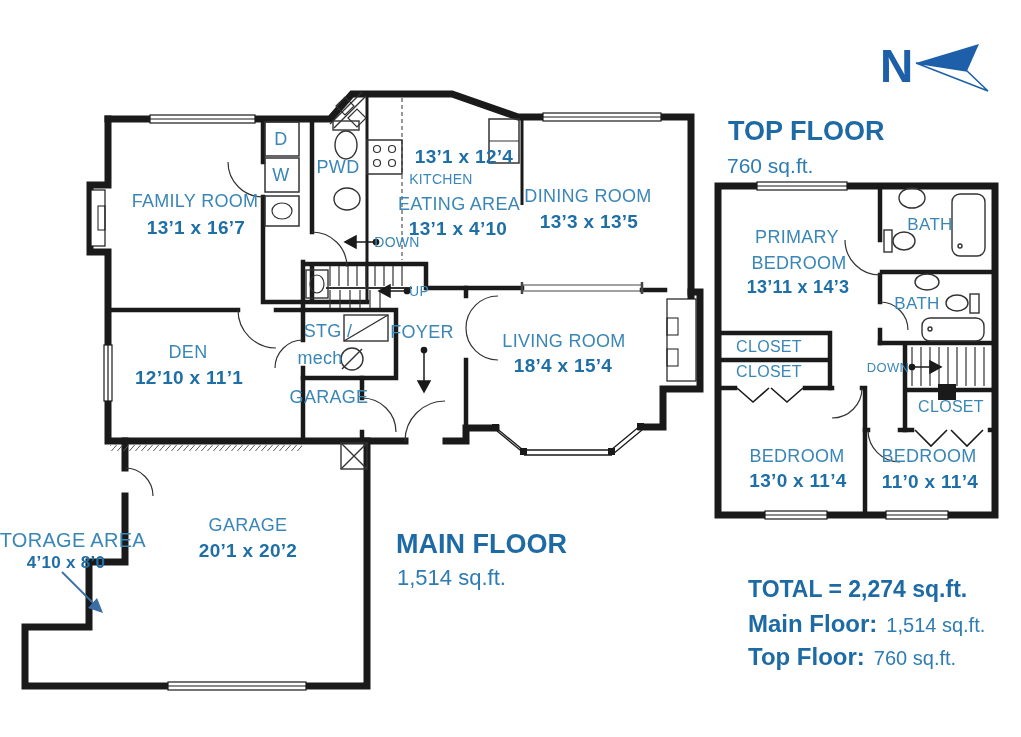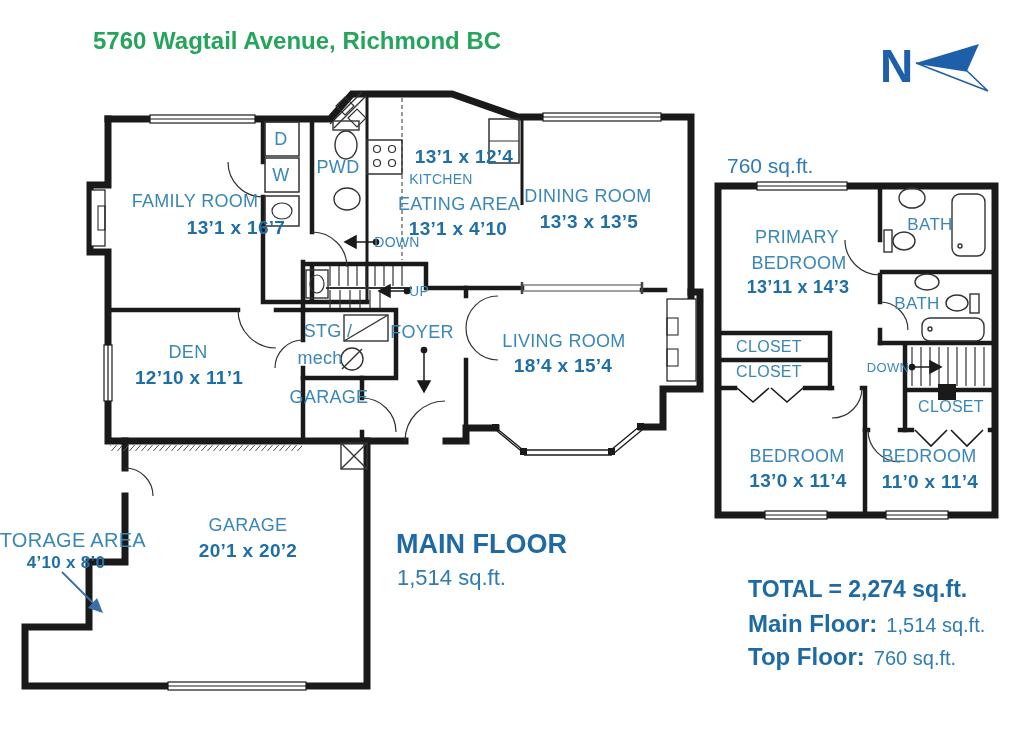--- a/index.html
+++ b/index.html
@@ -212,26 +212,25 @@
       <path d="M62,572 L96,606" stroke="#3a6ea5" stroke-width="1.8" fill="none"></path>
       <polygon points="103,613 88,608 97,598" fill="#3a6ea5"></polygon>
     </g>
 
     <g>
       <polygon points="916,63 979,44 967,71" fill="#1d5fa8"></polygon>
       <polygon points="916,63 967,71 988,91" fill="#fff" stroke="#1d5fa8" stroke-width="1.5"></polygon>
     </g>
   </svg>
 
-  <div class="abs title" style="left:93px;top:28px;font-size:24px;">5760 Wagtail Avenue, Richmond BC</div>
 
   <div class="abs head" style="left:880px;top:42px;font-size:46px;color:#1d5fa8;">N</div>
 
   <div class="lbl" style="left:195px;top:201px;font-size:18px;">FAMILY ROOM</div>
-  <div class="lbl dims" style="left:196px;top:227px;font-size:19px;margin-left:40px;">13’1 x 16’7</div>
+  <div class="lbl dims" style="left:196px;top:227px;font-size:19px;">13’1 x 16’7</div>
   <div class="lbl" style="left:281px;top:139px;font-size:18px;">D</div>
   <div class="lbl" style="left:281px;top:175px;font-size:18px;">W</div>
   <div class="lbl" style="left:338px;top:167px;font-size:18px;">PWD</div>
   <div class="lbl" style="left:441px;top:131px;font-size:14px;margin-top:48px;">KITCHEN</div>
   <div class="lbl dims" style="left:464px;top:156px;font-size:19px;">13’1 x 12’4</div>
   <div class="lbl" style="left:459px;top:204px;font-size:18px;">EATING AREA</div>
   <div class="lbl dims" style="left:458px;top:228px;font-size:19px;">13’1 x 4’10</div>
   <div class="lbl" style="left:588px;top:196px;font-size:18px;">DINING ROOM</div>
   <div class="lbl dims" style="left:589px;top:221px;font-size:19px;">13’3 x 13’5</div>
   <div class="lbl" style="left:397px;top:242px;font-size:14px;">DOWN</div>
@@ -245,20 +244,21 @@
   <div class="lbl" style="left:564px;top:341px;font-size:18px;">LIVING ROOM</div>
   <div class="lbl dims" style="left:563px;top:365px;font-size:19px;">18’4 x 15’4</div>
   <div class="lbl" style="left:248px;top:525px;font-size:18px;">GARAGE</div>
   <div class="lbl dims" style="left:248px;top:550px;font-size:19px;">20’1 x 20’2</div>
   <div class="lbl" style="left:66px;top:540px;font-size:20px;">STORAGE AREA</div>
   <div class="lbl dims" style="left:66px;top:562px;font-size:17px;">4’10 x 8’0</div>
 
   <div class="abs head" style="left:396px;top:530px;font-size:27px;">MAIN FLOOR</div>
   <div class="abs sub" style="left:397px;top:566px;font-size:22px;">1,514 sq.ft.</div>
 
+  <div class="abs head" style="left:728px;top:117px;font-size:27px;">TOP FLOOR</div>
   <div class="abs sub" style="left:727px;top:155px;font-size:21px;">760 sq.ft.</div>
   <div class="lbl" style="left:797px;top:237px;font-size:18px;">PRIMARY</div>
   <div class="lbl" style="left:799px;top:263px;font-size:18px;">BEDROOM</div>
   <div class="lbl dims" style="left:798px;top:287px;font-size:18px;">13’11 x 14’3</div>
   <div class="lbl" style="left:930px;top:224px;font-size:17px;">BATH</div>
   <div class="lbl" style="left:917px;top:303px;font-size:17px;">BATH</div>
   <div class="lbl" style="left:769px;top:347px;font-size:16px;">CLOSET</div>
   <div class="lbl" style="left:769px;top:372px;font-size:16px;">CLOSET</div>
   <div class="lbl" style="left:951px;top:407px;font-size:16px;">CLOSET</div>
   <div class="lbl" style="left:888px;top:367px;font-size:13px;">DOWN</div>

